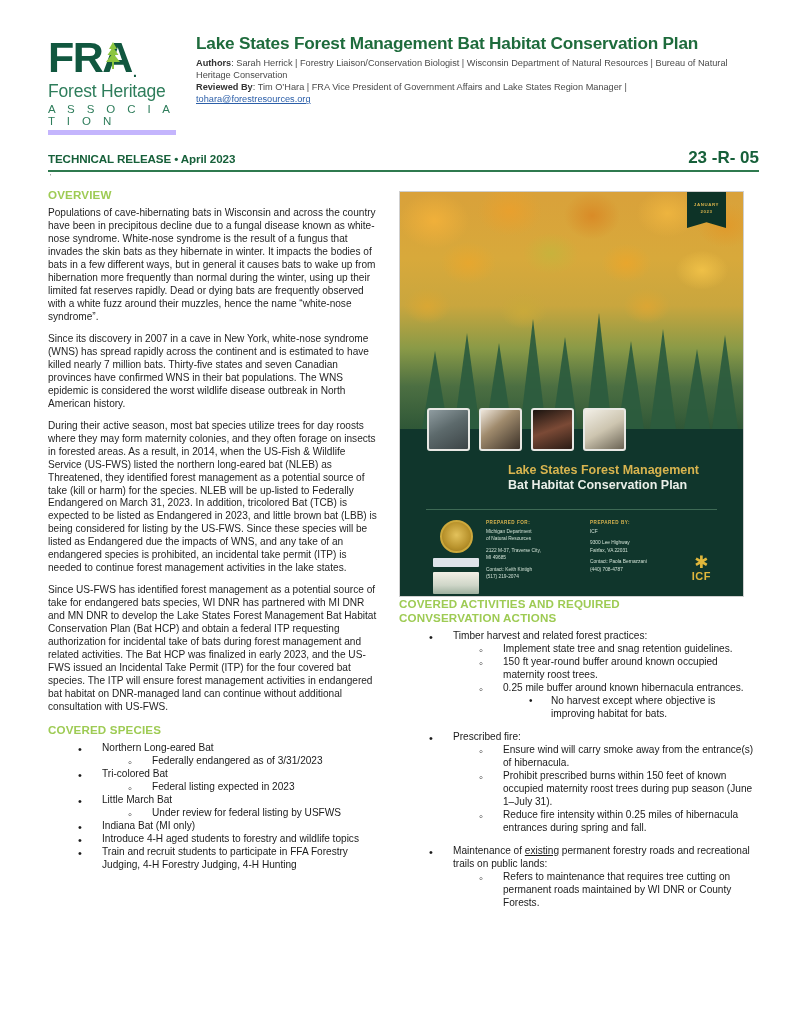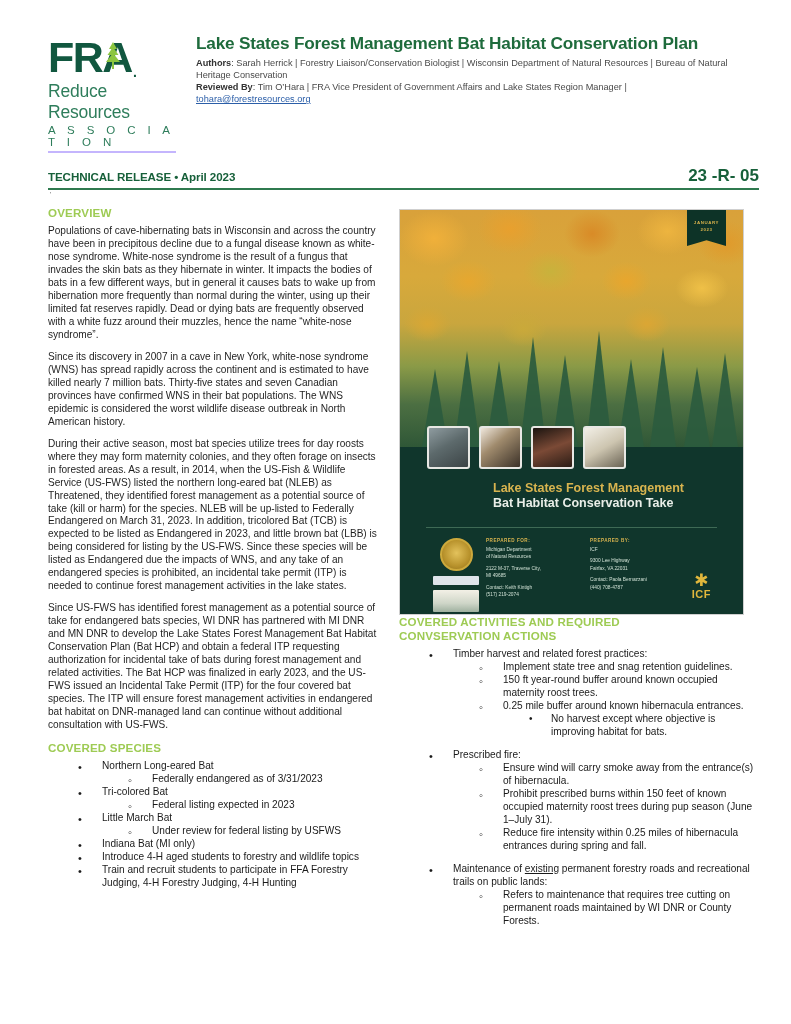--- a/index.html
+++ b/index.html
@@ -65,21 +65,21 @@
     margin-top: 2px;
     letter-spacing: -0.2px;
     font-family: "Liberation Sans", sans-serif;
   }
   .logo-sub2 {
     font-size: 11.5px;
     color: #2e7d5b;
     letter-spacing: 4.4px;
     margin-top: 1px;
     padding-bottom: 3px;
-    border-bottom: 2px solid #c4b5fd;
+    border-bottom: 5px solid #c4b5fd;
     width: 128px;
     box-sizing: border-box;
   }
 
   .header-text {
     flex: 1;
     padding-left: 16px;
     padding-top: 0px;
   }
   .doc-title {
@@ -295,21 +295,21 @@
     border-radius: 3px;
     box-sizing: border-box;
   }
   .thumb.t1 { background: linear-gradient(150deg,#8f9ca0 0%, #5d6a6c 45%, #3c4446 100%); }
   .thumb.t2 { background: linear-gradient(140deg,#efe7dc 0%, #a08b6d 40%, #3b3128 100%); }
   .thumb.t3 { background: linear-gradient(160deg,#1a1410 0%, #7b4a36 50%, #2a1c15 100%); }
   .thumb.t4 { background: linear-gradient(150deg,#f2efe6 0%, #cdc5b0 50%, #6a6354 100%); }
 
   .cover-title {
     position: absolute;
-    left: 93px;
+    left: 108px;
     top: 271px;
     width: 250px;
   }
   .cover-title .t1 {
     font-size: 12.5px;
     font-weight: bold;
     color: #d8b44f;
     line-height: 1.22;
   }
   .cover-title .t2 {
@@ -404,21 +404,21 @@
             <g fill="#8cc63f">
               <polygon points="11,0 15,7 7,7"></polygon>
               <polygon points="11,5 16.5,13 5.5,13"></polygon>
               <polygon points="11,11 18,20 4,20"></polygon>
               <rect x="10" y="18" width="2" height="9"></rect>
             </g>
           </svg>
         </span>
         <span class="logo-dot">.</span>
       </div>
-      <div class="logo-sub1">Reduce Resources</div>
+      <div class="logo-sub1">Forest Heritage</div>
       <div class="logo-sub2">A S S O C I A T I O N</div>
     </div>
 
     <div class="header-text">
       <div class="doc-title">Lake States Forest Management Bat Habitat Conservation Plan</div>
       <p class="byline">
         <b>Authors</b><span>: Sarah Herrick | Forestry Liaison/Conservation Biologist | Wisconsin Department of Natural Resources | Bureau of Natural Heritage Conservation</span><br>
         <b>Reviewed By</b><span>: Tim O’Hara | FRA Vice President of Government Affairs and Lake States Region Manager |</span><br>
         <a href="#">tohara@forestresources.org</a>
       </p>
@@ -497,21 +497,21 @@
 
         <div class="thumb-row">
           <div class="thumb t1"></div>
           <div class="thumb t2"></div>
           <div class="thumb t3"></div>
           <div class="thumb t4"></div>
         </div>
 
         <div class="cover-title">
           <div class="t1">Lake States Forest Management</div>
-          <div class="t2">Bat Habitat Conservation Take</div>
+          <div class="t2">Bat Habitat Conservation Plan</div>
         </div>
 
         <div class="cover-rule"></div>
 
         <div class="cover-foot">
           <div class="seal-col">
             <div class="seal"></div>
             <div class="minilogo"></div>
             <div class="minilogo2"></div>
           </div>

